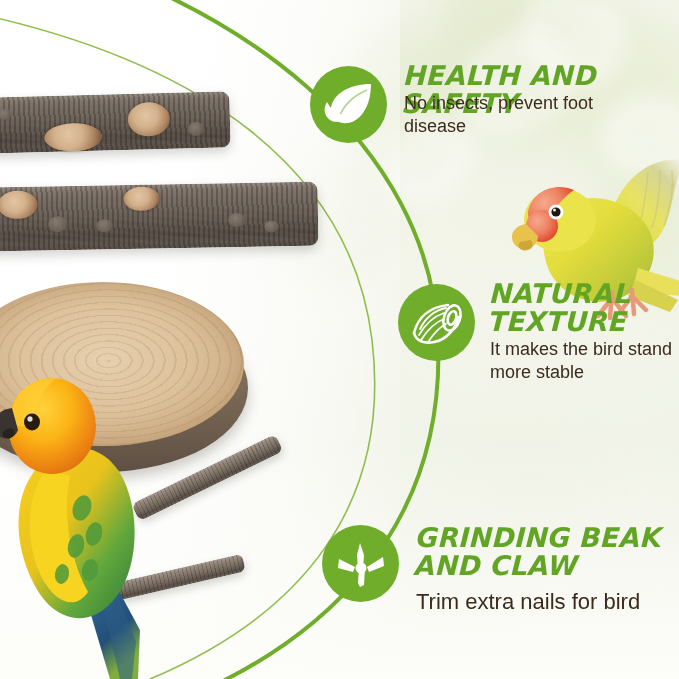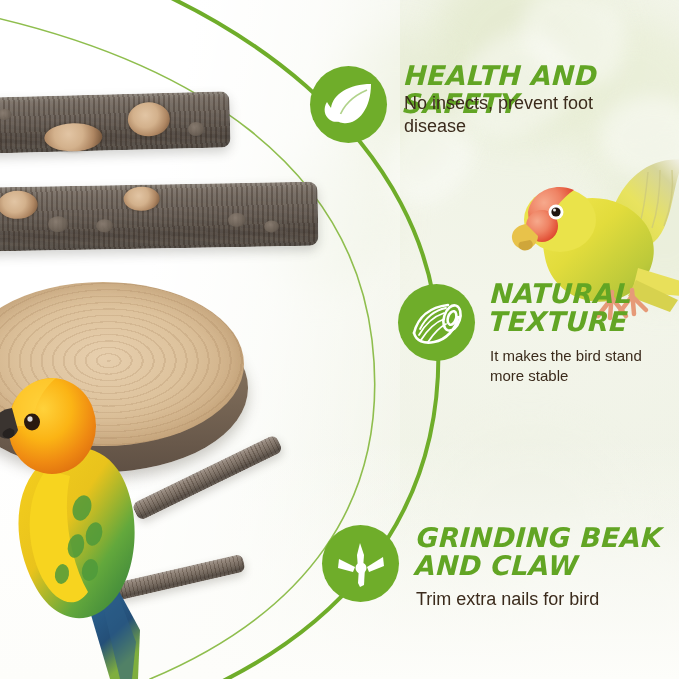--- a/index.html
+++ b/index.html
@@ -283,32 +283,32 @@
           <ellipse cx="44" cy="19" rx="8" ry="13" transform="rotate(18 44 19)"></ellipse>
           <ellipse cx="44" cy="19" rx="4" ry="7" transform="rotate(18 44 19)"></ellipse>
           <path d="M12 30 C 18 18 28 11 38 9" stroke-width="1.8"></path>
           <path d="M11 36 C 18 24 27 17 36 14" stroke-width="1.8"></path>
           <path d="M13 41 C 20 30 28 23 36 20" stroke-width="1.8"></path>
           <path d="M20 43 C 26 34 32 28 38 25" stroke-width="1.8"></path>
         </g>
       </svg>
     </div>
     <div class="f-title" style="left:490px;top:280px;width:150px;font-size:27px;">NATURAL TEXTURE</div>
-    <div class="f-desc" style="left:490px;top:338px;width:190px;font-size:15px;margin-top:8px;">It makes the bird stand more stable</div>
+    <div class="f-desc" style="left:490px;top:338px;width:190px;font-size:18px;">It makes the bird stand more stable</div>
   </div>
 
   <div class="feature">
     <div class="icon-circle" style="left:322px;top:525px;width:77px;height:77px;">
       <svg width="56" height="54" viewBox="0 0 56 54">
         <g fill="#ffffff">
           <path d="M27 6 L31 18 L30 32 L25 32 L24 18 Z"></path>
           <path d="M26 30 L32 30 L31 48 L27 50 L25 46 Z"></path>
           <path d="M6 22 L22 30 L20 35 L5 31 Z"></path>
           <path d="M50 20 L34 30 L36 35 L51 29 Z"></path>
           <circle cx="28" cy="31" r="5.5"></circle>
         </g>
       </svg>
     </div>
     <div class="f-title" style="left:416px;top:524px;width:256px;font-size:27px;">GRINDING BEAK AND CLAW</div>
-    <div class="f-desc" style="left:416px;top:588px;width:240px;font-size:18px;">Trim extra nails for bird</div>
+    <div class="f-desc" style="left:416px;top:588px;width:240px;font-size:22px;">Trim extra nails for bird</div>
   </div>
 
 </div>
 
 </body></html>

